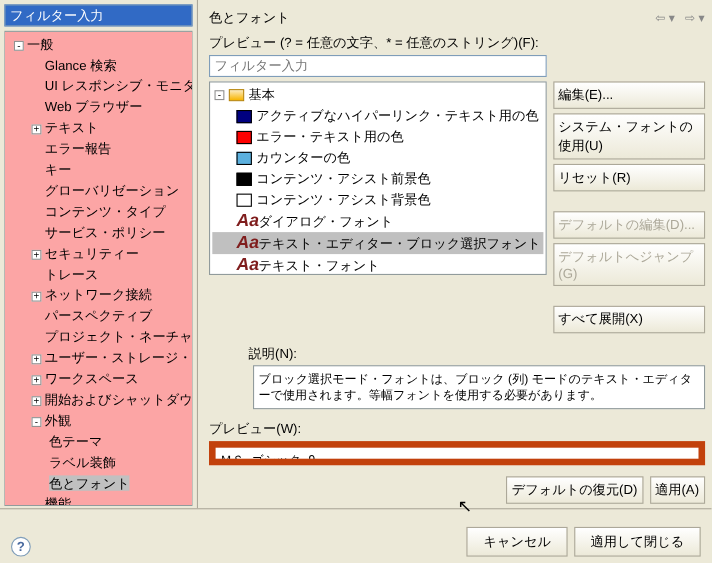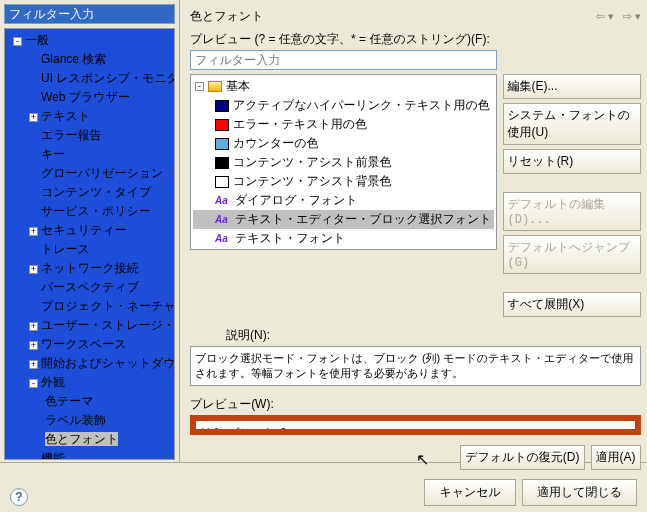--- a/index.html
+++ b/index.html
@@ -1,21 +1,21 @@
 <!DOCTYPE html>
 <html><head>
 <meta charset="utf-8">
 <style>
 * { box-sizing: border-box; margin: 0; padding: 0; }
 body { font-family: "MS UI Gothic", sans-serif; font-size: 12px; background: #ece9d8; width: 647px; height: 512px; overflow: hidden; }
 .main { display: flex; height: 462px; }
 .left-panel { width: 180px; padding: 4px; border-right: 1px solid #aca899; }
 .filter-input { width: 100%; border: 1px solid #7f9db9; padding: 2px 4px; font-size: 12px; background: #fff; color: #000; }
 .filter-input.selected { background: #316ac5; color: #fff; }
-.tree { margin-top: 4px; border: 1px solid #919b9c; background: #1d4ed8; height: 432px; overflow: auto; padding: 2px; }
+.tree { margin-top: 4px; border: 1px solid #919b9c; background: #fca5a5; height: 432px; overflow: auto; padding: 2px; }
 .tree-item { white-space: nowrap; padding: 1px 0; cursor: default; }
 .tree-item .toggle { display: inline-block; width: 9px; height: 9px; border: 1px solid #919191; text-align: center; line-height: 7px; font-size: 9px; margin-right: 3px; background: #fff; color: #000; }
 .tree-item .spacer { display: inline-block; width: 12px; }
 .tree-item.selected .label { background: #c0c0c0; }
 .lvl0 { padding-left: 6px; }
 .lvl1 { padding-left: 22px; }
 .lvl2 { padding-left: 38px; }
 .right-panel { flex: 1; padding: 8px 10px 4px 10px; display: flex; flex-direction: column; }
 .title-row { display: flex; justify-content: space-between; align-items: center; margin-bottom: 6px; }
 .title { font-size: 12px; }
@@ -26,27 +26,27 @@
 .color-list { flex: 1; border: 1px solid #919b9c; background: #fff; height: 176px; overflow: hidden; }
 .color-list-inner { padding: 2px; }
 .color-item { display: flex; align-items: center; padding: 1px 2px; gap: 4px; white-space: nowrap; }
 .color-item.selected { background: #c0c0c0; }
 .swatch { width: 14px; height: 12px; border: 1px solid #000; flex-shrink: 0; }
 .swatch.navy { background: #000080; }
 .swatch.red { background: #ff0000; }
 .swatch.cyan { background: #5bb0de; }
 .swatch.black { background: #000; }
 .swatch.white { background: #fff; }
-.aa-icon { font-weight: bold; font-style: italic; color: #6d28d9; font-size: 10px; flex-shrink: 0; width: 16px; text-align: left; }
+.aa-icon { font-weight: bold; font-style: italic; color: #7f1d1d; font-size: 16px; flex-shrink: 0; width: 16px; text-align: left; }
 .folder-icon { width: 14px; height: 11px; background: linear-gradient(#fceabb,#f8b500); border: 1px solid #b8860b; flex-shrink: 0; }
 .button-col { width: 138px; display: flex; flex-direction: column; gap: 4px; }
 .btn { border: 1px solid #aca899; background: linear-gradient(#fff,#ece9d8); padding: 3px 4px; font-size: 12px; text-align: left; cursor: default; }
-.btn.disabled { color: #aca899; font-family: Liberation Mono, monospace; }
+.btn.disabled { color: #aca899; }
 .desc-label { margin-top: 10px; padding-left: 36px; }
-.desc-box { border: 1px solid #919b9c; background: #fff; padding: 4px; height: 48px; margin-top: 2px; font-size: 11px; }
+.desc-box { border: 1px solid #919b9c; background: #fff; padding: 4px; height: 48px; margin-top: 2px; font-size: 11px; margin-left: 40px; }
 .preview-label { margin-top: 10px; }
 .preview-box { border: 6px solid #c2410c; background: #fff; padding: 4px; height: 52px; margin-top: 2px; font-family: "MS Gothic", monospace; font-size: 11px; white-space: nowrap; overflow: hidden; }
 .bottom-buttons-right { margin-top: 10px; display: flex; justify-content: flex-end; gap: 6px; }
 .footer { height: 50px; border-top: 1px solid #aca899; padding: 6px 10px; display: flex; justify-content: space-between; align-items: flex-end; }
 .help-icon { width: 18px; height: 18px; border: 1px solid #7f9db9; border-radius: 50%; text-align: center; line-height: 16px; color: #4a6a9f; font-weight: bold; font-size: 12px; background: #fff; }
 .footer-buttons { display: flex; gap: 6px; }
 .footer-buttons .btn { padding: 4px 14px; }
 .cursor { position: absolute; left: 416px; top: 450px; font-size: 16px; pointer-events: none; }
 </style>
 </head>

